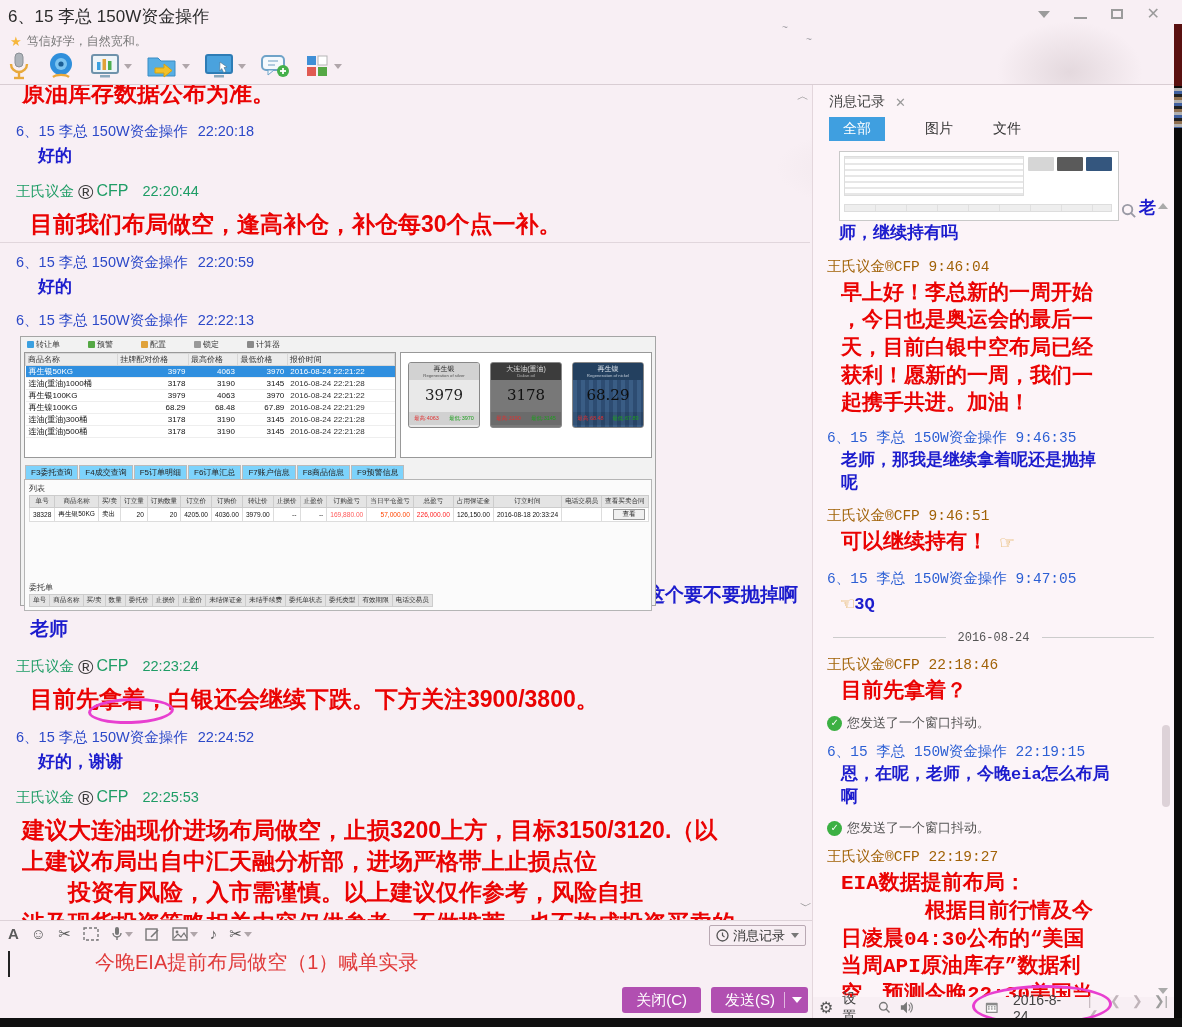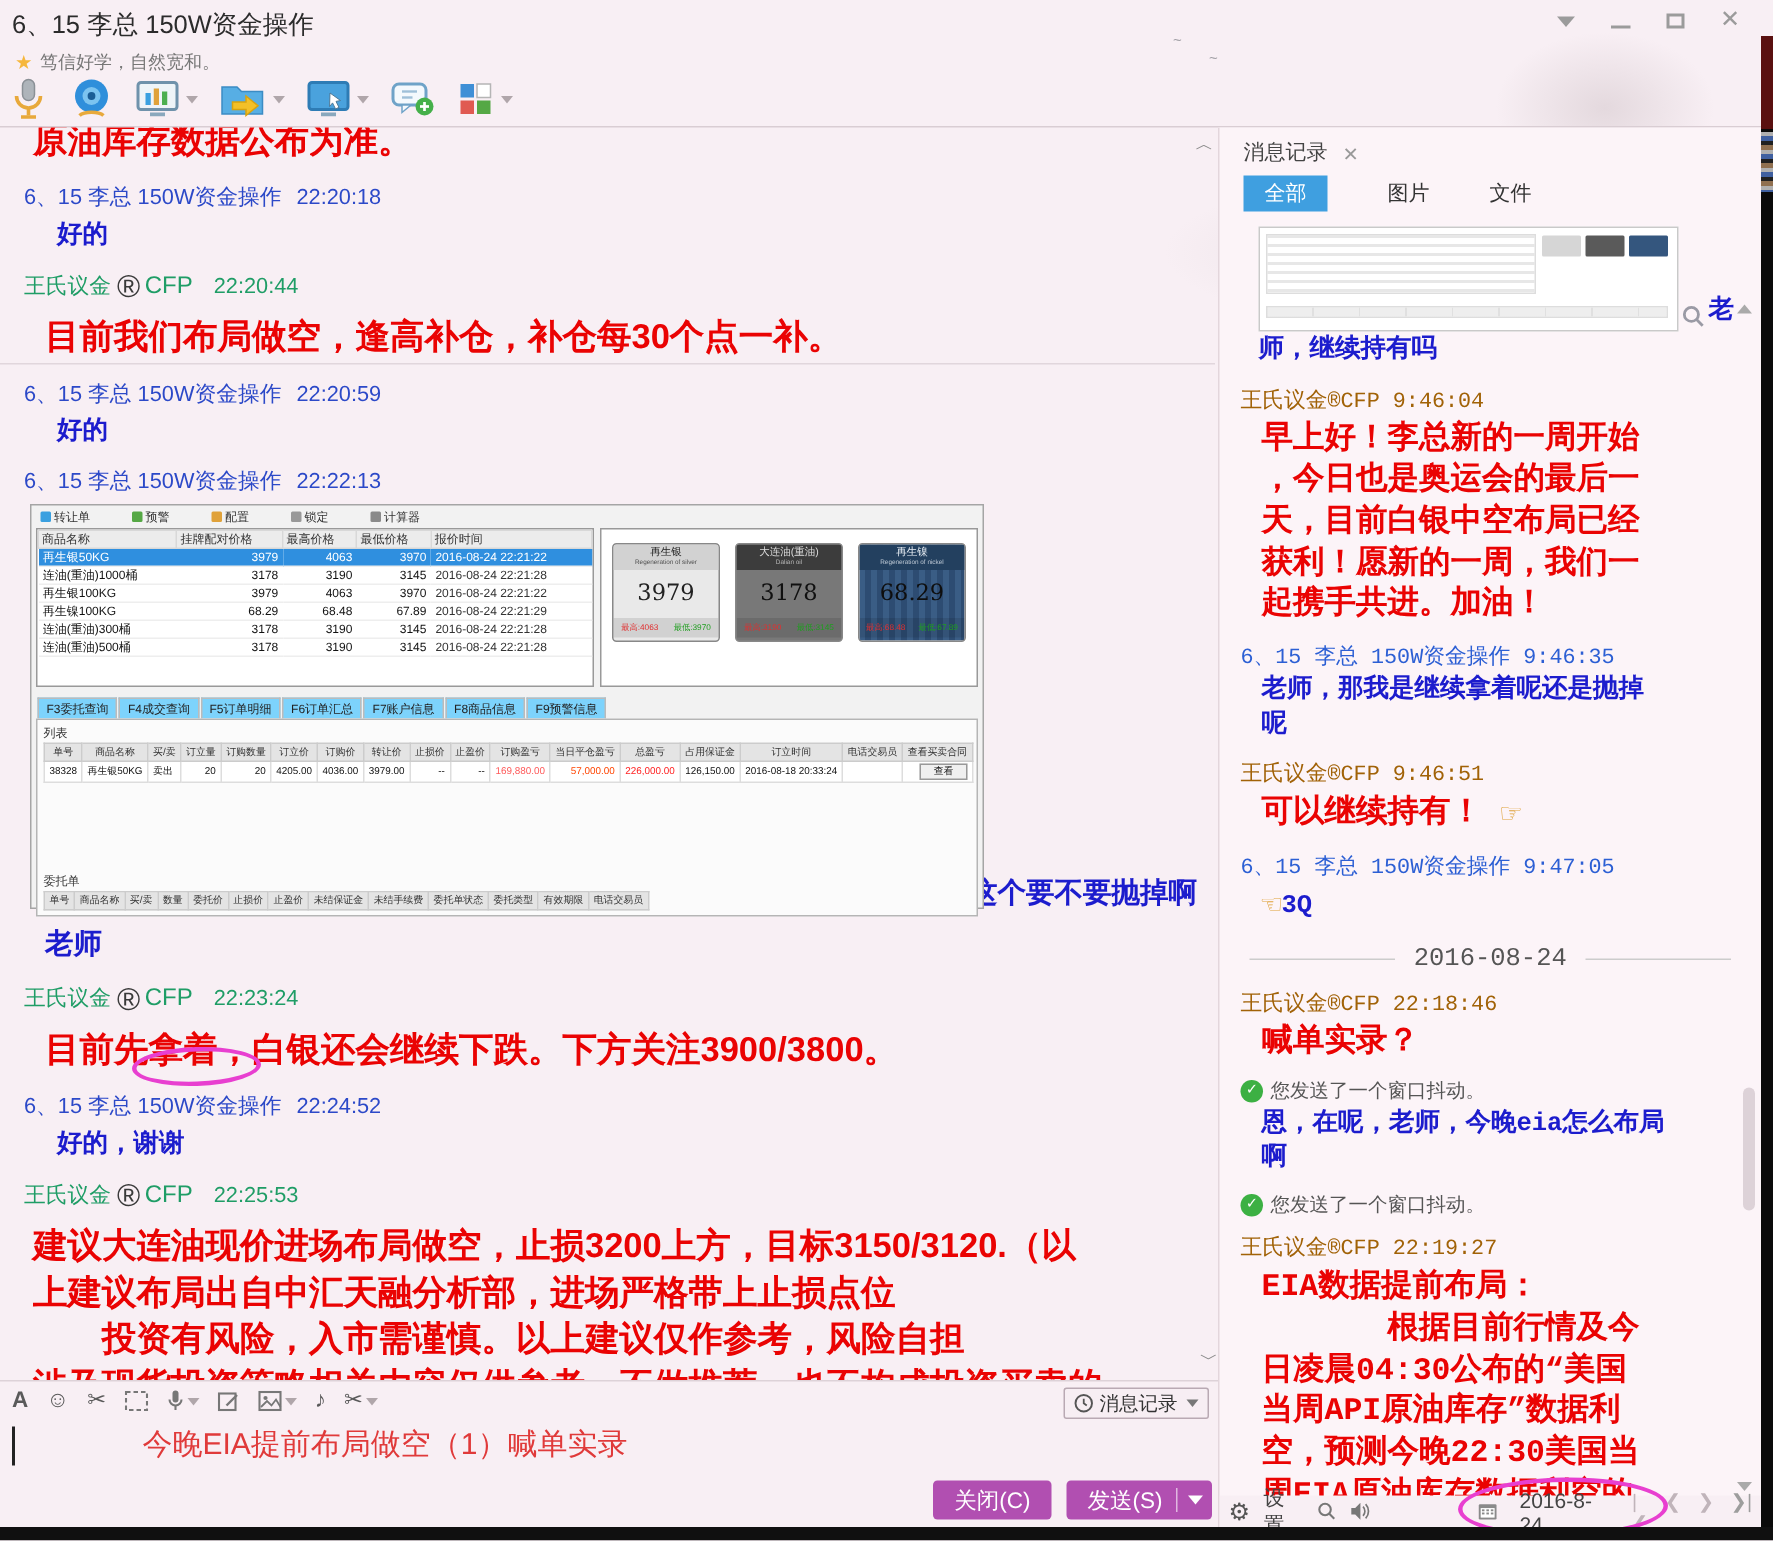--- a/index.html
+++ b/index.html
@@ -118,21 +118,21 @@
   .p-red{color:#ea0303;font-size:21px;font-weight:700;margin:4px 10px 4px 28px;line-height:1.32;white-space:pre-line;}
   .thumb-row{margin:8px 0 0 26px;width:332px;}
   .thumb{display:inline-block;width:280px;height:70px;background:#fff;border:1px solid #c9c9c9;vertical-align:bottom;position:relative;overflow:hidden;}
   .thumb .t-lines{position:absolute;left:4px;top:4px;width:180px;height:40px;
      background:repeating-linear-gradient(180deg,#e7e7e7 0 2px,#fff 2px 6px);border:1px solid #ddd;}
   .thumb .t-tick{position:absolute;right:6px;top:5px;width:84px;height:14px;display:flex;gap:3px;}
   .thumb .t-tick i{flex:1;border-radius:1px;}
   .thumb .t-bar{position:absolute;left:4px;bottom:8px;width:268px;height:8px;background:repeating-linear-gradient(90deg,#eee 0 30px,#e0e0e0 30px 31px);border:1px solid #ddd;}
   .cap-mag{display:inline-block;vertical-align:bottom;margin:0 2px 2px 2px;}
   .cap{color:#1c1ccd;font-size:17px;font-weight:700;line-height:1.5;}
-  .divider{display:flex;align-items:center;gap:12px;color:#555;font-size:17px;margin:10px 20px 2px;}
+  .divider{display:flex;align-items:center;gap:12px;color:#555;font-size:12px;margin:10px 20px 2px;}
   .divider::before,.divider::after{content:"";flex:1;height:1px;background:#ccc;}
   .sysline{display:flex;align-items:center;gap:5px;font-size:13px;color:#555;margin:9px 0 0 14px;}
   .gcheck{width:15px;height:15px;border-radius:50%;background:#3cb043;color:#fff;font-size:11px;line-height:15px;text-align:center;}
   .hand{color:#dfa33d;font-size:22px;font-weight:400;vertical-align:-2px;}
   .panel-footer{position:absolute;left:0;bottom:0;width:100%;height:21px;background:#f8eff4;display:flex;align-items:center;gap:9px;padding:0 6px;font-size:14px;color:#444;}
   .pf-label{margin-right:2px;}
   .pf-date{display:flex;align-items:center;gap:14px;margin-left:62px;}
   .pf-nav{display:flex;gap:11px;color:#c0b4ba;font-size:13px;margin-left:12px;}
   .pf-nav .dk{color:#9d9d9d;}
   .pscroll-up{position:absolute;right:6px;top:118px;width:0;height:0;border-left:5px solid transparent;border-right:5px solid transparent;border-bottom:6px solid #aaa;}
@@ -590,27 +590,30 @@
     <div class="p-h">
       <span>6、15 李总 150W资金操作</span> <span>9:47:05</span>
     </div>
     <div class="p-blue"><span class="hand">☜</span><span>3Q</span></div>
 
     <div class="divider">2016-08-24</div>
 
     <div class="p-h analyst">
       <span>王氏议金®CFP</span> <span>22:18:46</span>
     </div>
-    <div class="p-red">喊单实录？</div>
+    <div class="p-red">目前先拿着？</div>
 
     <div class="sysline">
       <span class="gcheck">✓</span>
       <span>您发送了一个窗口抖动。</span>
     </div>
 
+    <div class="p-h">
+      <span>6、15 李总 150W资金操作</span> <span>22:19:15</span>
+    </div>
     <div class="p-blue">恩，在呢，老师，今晚eia怎么布局
 啊</div>
 
     <div class="sysline">
       <span class="gcheck">✓</span>
       <span>您发送了一个窗口抖动。</span>
     </div>
 
     <div class="p-h analyst">
       <span>王氏议金®CFP</span> <span>22:19:27</span>

